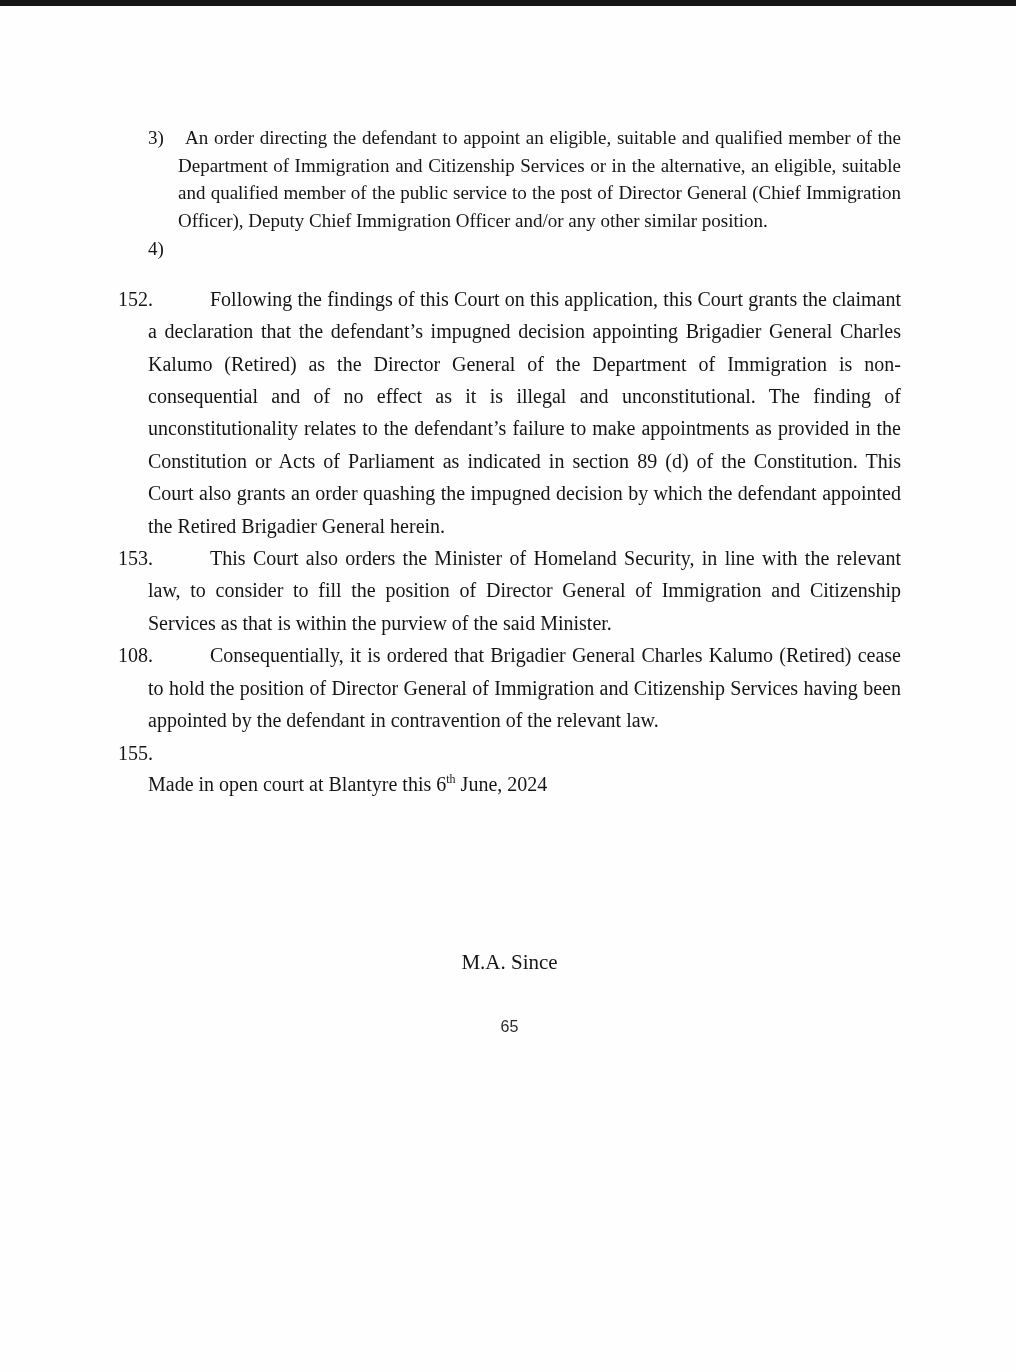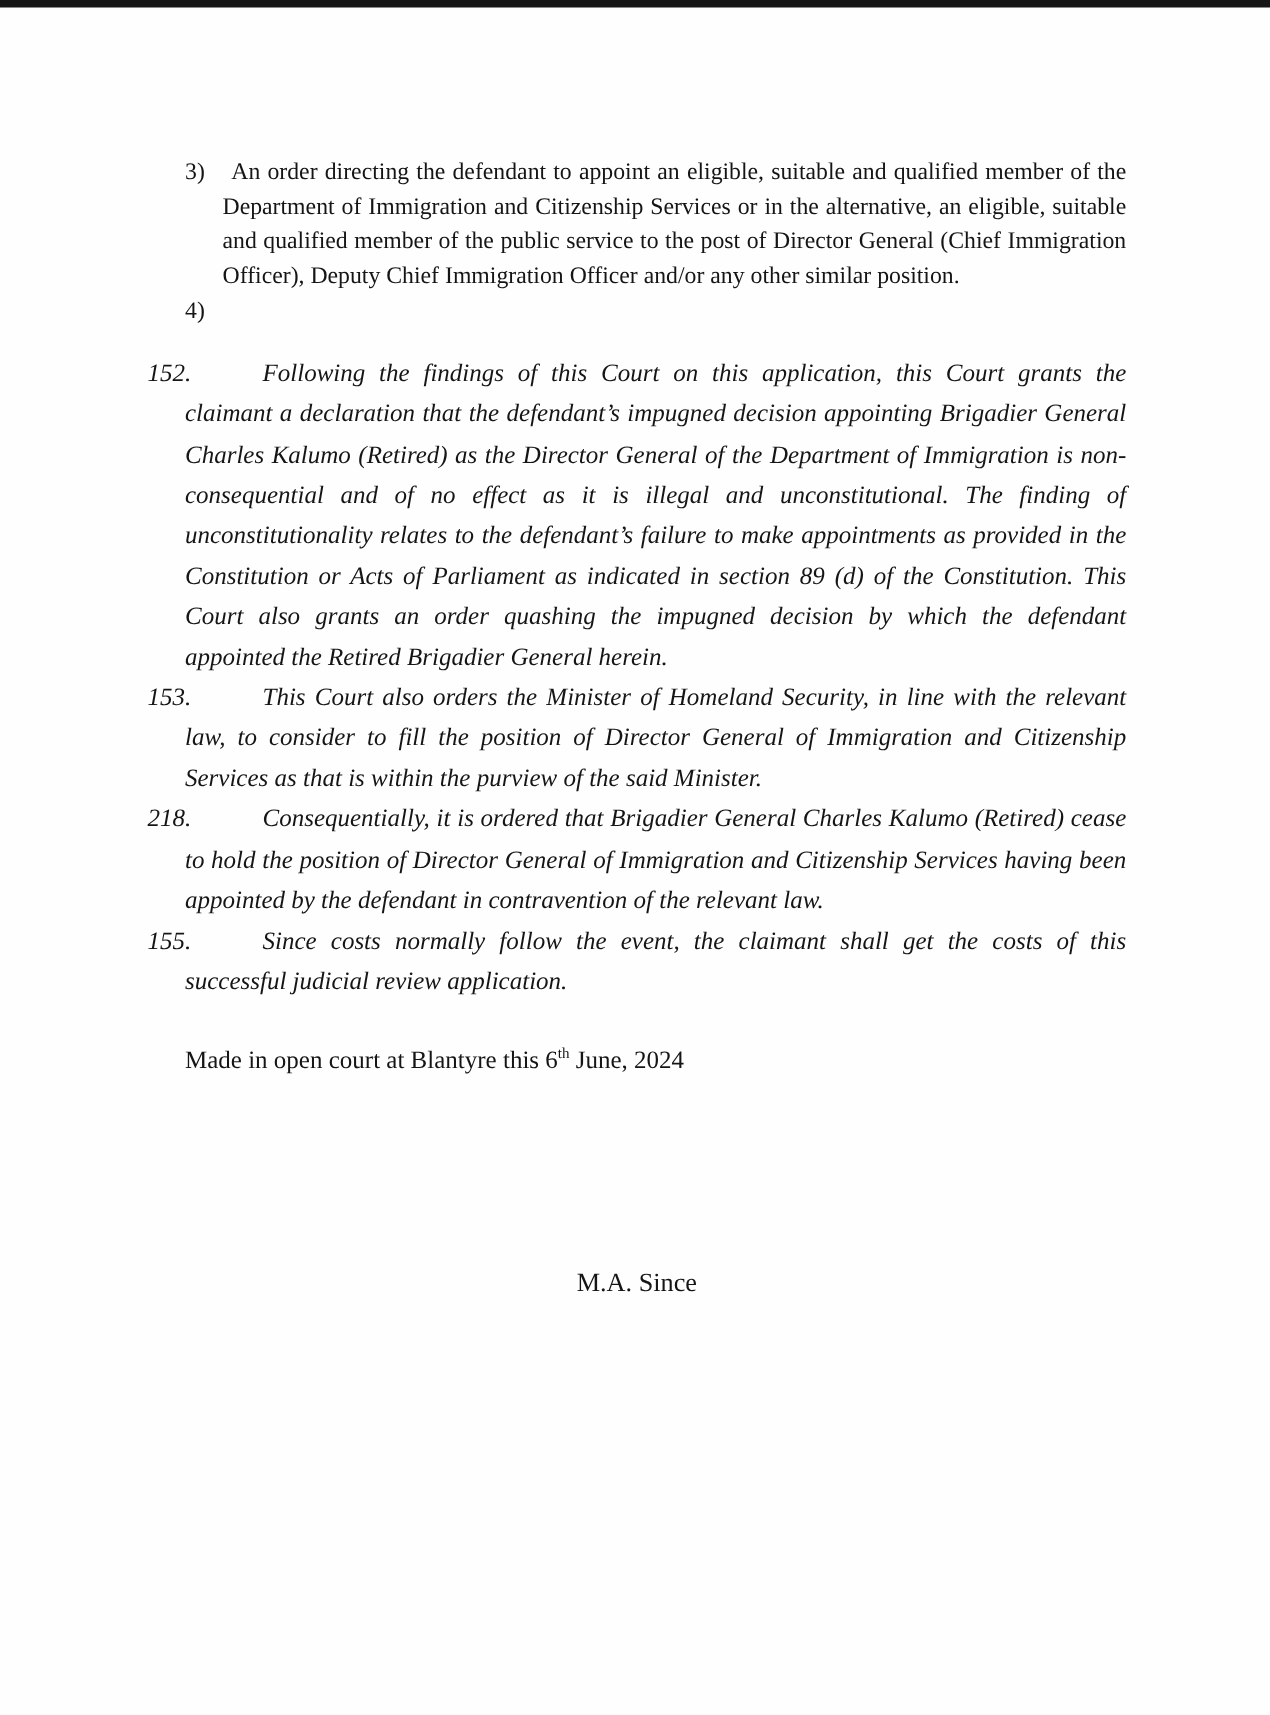--- a/index.html
+++ b/index.html
@@ -53,21 +53,20 @@
   .paragraphs {
     margin-top: 48px;
     font-size: 20px;
     line-height: 32.4px;
   }
   .para {
     position: relative;
     margin-left: 30px;
     text-align: justify;
     text-indent: 62px;
-    font-style: italic;
   }
   .para-num {
     position: absolute;
     left: -30px;
     top: 0;
     text-indent: 0;
   }
   
   .closing {
     margin-top: 31px;
@@ -119,32 +118,32 @@
     <div class="paragraphs">
       <div class="para">
         <span class="para-num">152.</span>
         <span>Following the findings of this Court on this application, this Court grants the claimant a declaration that the defendant’s impugned decision appointing Brigadier General Charles Kalumo (Retired) as the Director General of the Department of Immigration is non-consequential and of no effect as it is illegal and unconstitutional. The finding of unconstitutionality relates to the defendant’s failure to make appointments as provided in the Constitution or Acts of Parliament as indicated in section 89 (d) of the Constitution. This Court also grants an order quashing the impugned decision by which the defendant appointed the Retired Brigadier General herein.</span>
       </div>
       <div class="para">
         <span class="para-num">153.</span>
         <span>This Court also orders the Minister of Homeland Security, in line with the relevant law, to consider to fill the position of Director General of Immigration and Citizenship Services as that is within the purview of the said Minister.</span>
       </div>
       <div class="para">
-        <span class="para-num">218.</span>
+        <span class="para-num">108.</span>
         <span>Consequentially, it is ordered that Brigadier General Charles Kalumo (Retired) cease to hold the position of Director General of Immigration and Citizenship Services having been appointed by the defendant in contravention of the relevant law.</span>
       </div>
       <div class="para">
         <span class="para-num">155.</span>
-        <span>Since costs normally follow the event, the claimant shall get the costs of this successful judicial review application.</span>
       </div>
     </div>
 
     <div class="closing">
       <span>Made in open court at Blantyre this 6</span><sup>th</sup><span> June, 2024</span>
     </div>
 
     <div class="signature">
       <div>M.A. Since</div>
     </div>
 
+    <div class="page-number">65</div>
 
   </div>
 </div>
 
 </body></html>

